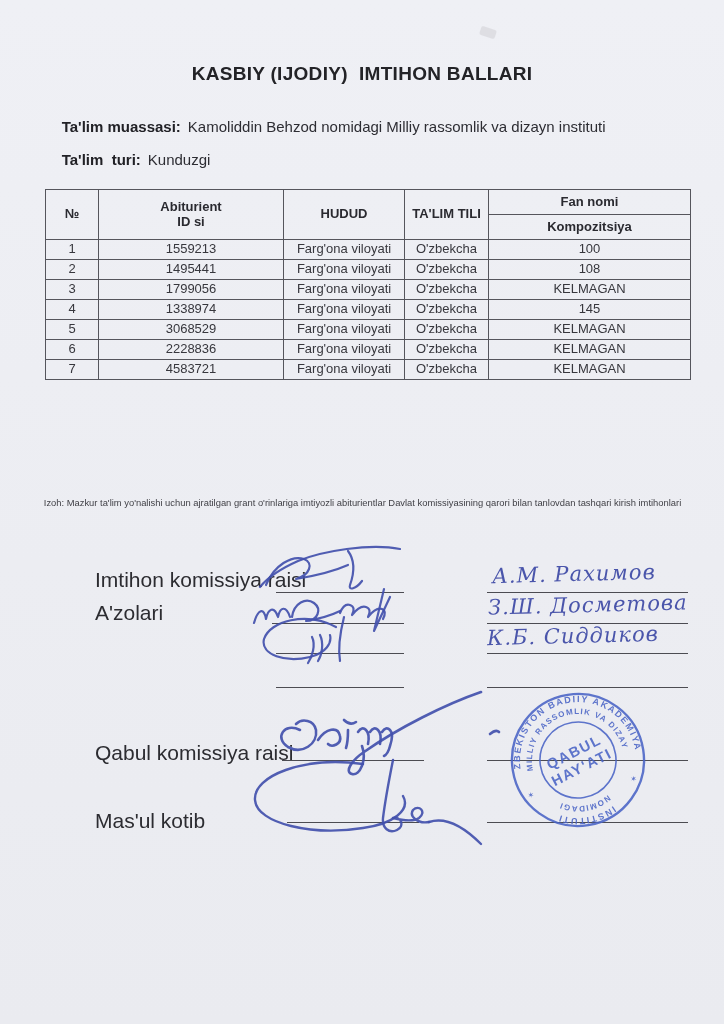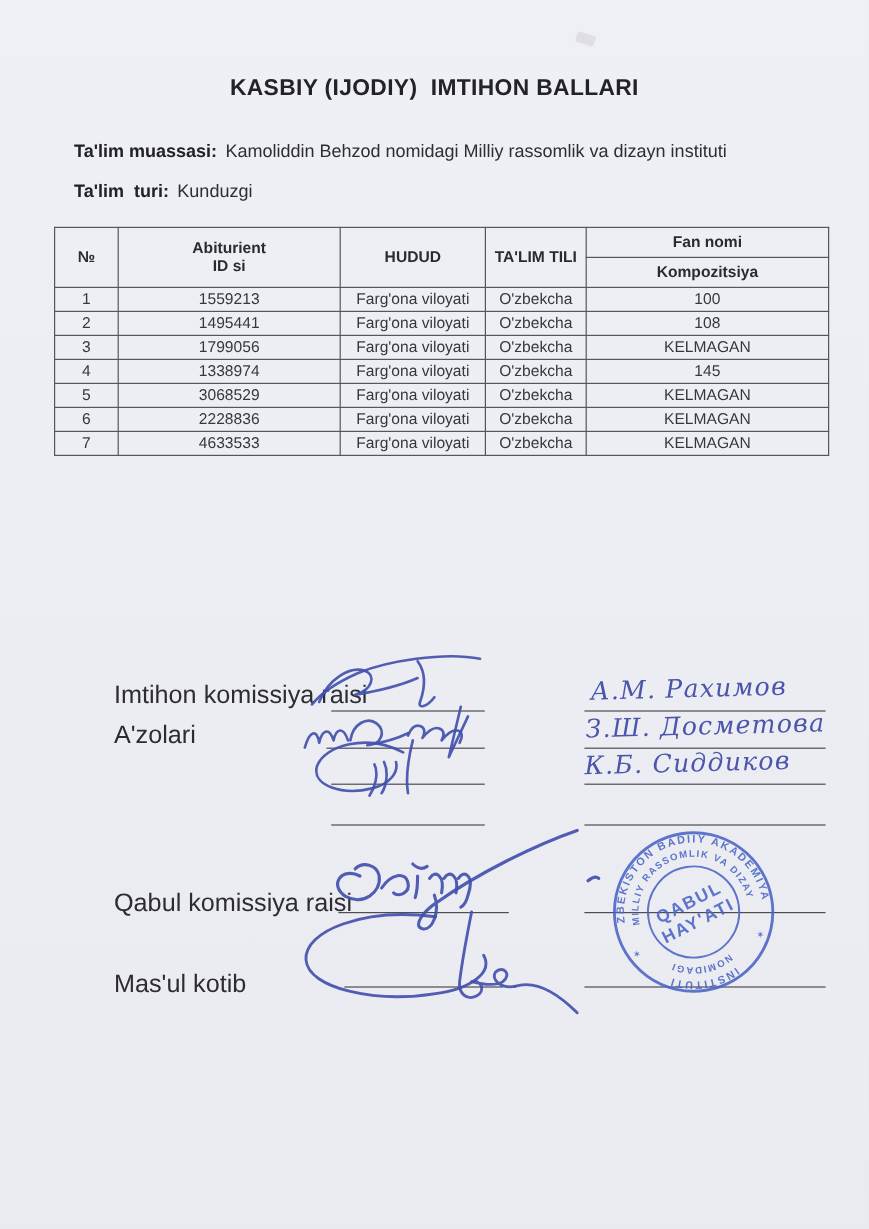--- a/index.html
+++ b/index.html
@@ -172,29 +172,30 @@
       </tr>
       <tr>
         <td>6</td>
         <td>2228836</td>
         <td>Farg'ona viloyati</td>
         <td>O'zbekcha</td>
         <td>KELMAGAN</td>
       </tr>
       <tr>
         <td>7</td>
-        <td>4633533</td>
+        <td>4583721</td>
         <td>Farg'ona viloyati</td>
         <td>O'zbekcha</td>
         <td>KELMAGAN</td>
       </tr>
     </tbody>
   </table>
 
   <div class="note">
+    <span>Izoh: Mazkur ta'lim yo'nalishi uchun ajratilgan grant o'rinlariga imtiyozli abiturientlar Davlat komissiyasining qarori bilan tanlovdan tashqari kirish imtihonlari</span>
   </div>
 
   <div class="sig-label l1">Imtihon komissiya raisi</div>
   <div class="sig-label l2">A'zolari</div>
   <div class="sig-label l3">Qabul komissiya raisi</div>
   <div class="sig-label l4">Mas'ul kotib</div>
 
   <div class="sig-line m1"></div>
   <div class="sig-line m2"></div>
   <div class="sig-line m3"></div>

